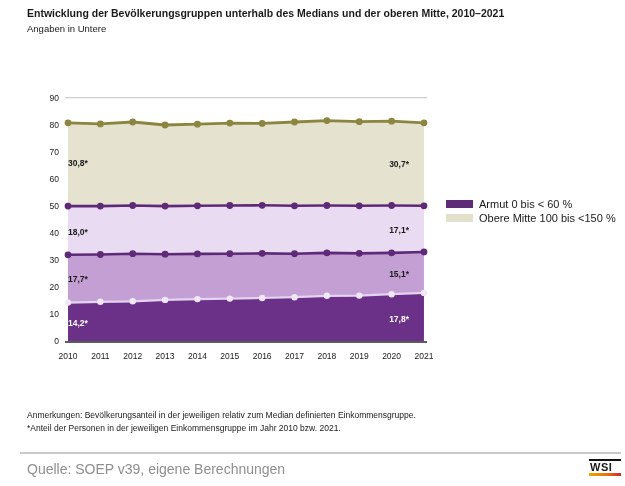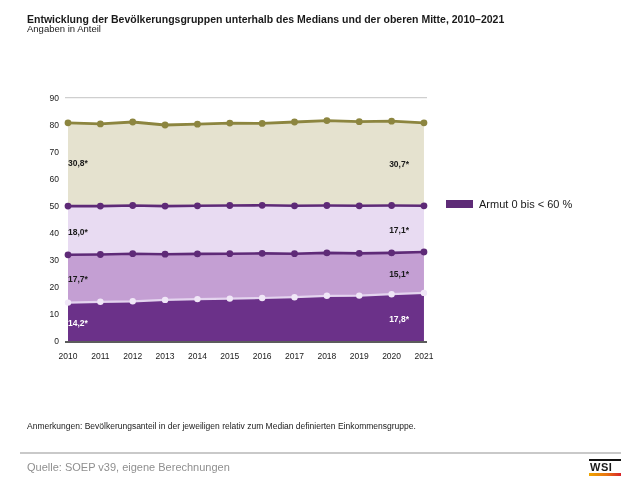--- a/index.html
+++ b/index.html
@@ -1,40 +1,40 @@
 <!DOCTYPE html>
 <html><head>
 <meta charset="utf-8">
 <style>
   html,body{margin:0;padding:0;background:#fff;}
   .page{
     position:relative;width:625px;height:486px;background:#ffffff;overflow:hidden;
     font-family:"Liberation Sans", sans-serif;color:#1a1a1a;
   }
-  .title{position:absolute;left:27px;top:7px;font-size:10.5px;font-weight:bold;letter-spacing:0;margin-top:6px;}
+  .title{position:absolute;left:27px;top:7px;font-size:10.5px;font-weight:bold;letter-spacing:0;}
   .subtitle{position:absolute;left:27px;top:23px;font-size:9.5px;}
   .chart-svg{position:absolute;left:0;top:0;width:625px;height:486px;}
   .legend{position:absolute;left:446px;top:197px;display:flex;flex-direction:column;}
   .legend-row{display:flex;align-items:center;height:13.7px;}
   .legend-swatch{width:27px;height:8px;margin-right:6px;flex:0 0 auto;}
   .legend-label{font-size:11px;white-space:nowrap;}
-  .notes{position:absolute;left:27px;top:409px;font-size:8.5px;line-height:13px;margin-top:11px;}
+  .notes{position:absolute;left:27px;top:409px;font-size:8.5px;line-height:13px;}
   .divider{position:absolute;left:20px;top:452px;width:601px;height:2px;background:#c9c9c9;}
-  .source{position:absolute;left:27px;top:461px;font-size:11px;color:#8f8f8f;}
+  .source{position:absolute;left:27px;top:461px;font-size:14px;color:#8f8f8f;}
   .wsi-logo{position:absolute;left:589px;top:459px;width:32px;}
   .wsi-topline{height:2px;background:#111;}
   .wsi-text{font-size:11px;font-weight:bold;letter-spacing:0.5px;line-height:12px;padding:0 1px;}
   .wsi-bar{height:3px;background:linear-gradient(90deg,#f0a500 0%,#e87511 55%,#d8232a 100%);}
 </style>
 </head>
 <body>
 
 <div class="page">
   <div class="title">Entwicklung der Bevölkerungsgruppen unterhalb des Medians und der oberen Mitte, 2010–2021</div>
-  <div class="subtitle">Angaben in Anteil</div>
+  <div class="subtitle">Angaben in Untere</div>
 
   <svg id="chart" class="chart-svg" viewBox="0 0 625 486" xmlns="http://www.w3.org/2000/svg">
       <line x1="65" y1="97.667" x2="427" y2="97.667" stroke="#cfcfcf" stroke-width="1.3"></line>
       <polygon points="68,302.6 100.36,301.8 132.72,301.3 165.07999999999998,299.9 197.44,299.1 229.8,298.6 262.15999999999997,298.0 294.52,297.2 326.88,295.8 359.24,295.6 391.6,294.2 423.96,292.9 423.96,341.0 391.6,341.0 359.24,341.0 326.88,341.0 294.52,341.0 262.15999999999997,341.0 229.8,341.0 197.44,341.0 165.07999999999998,341.0 132.72,341.0 100.36,341.0 68,341.0" fill="#6b3189"></polygon>
       <polygon points="68,254.8 100.36,254.5 132.72,253.7 165.07999999999998,254.2 197.44,253.9 229.8,253.7 262.15999999999997,253.4 294.52,253.7 326.88,252.9 359.24,253.4 391.6,252.9 423.96,252.0 423.96,292.9 391.6,294.2 359.24,295.6 326.88,295.8 294.52,297.2 262.15999999999997,298.0 229.8,298.6 197.44,299.1 165.07999999999998,299.9 132.72,301.3 100.36,301.8 68,302.6" fill="#c49fd3"></polygon>
       <polygon points="68,206.1 100.36,206.1 132.72,205.5 165.07999999999998,206.1 197.44,205.8 229.8,205.5 262.15999999999997,205.3 294.52,205.8 326.88,205.5 359.24,205.8 391.6,205.5 423.96,205.8 423.96,252.0 391.6,252.9 359.24,253.4 326.88,252.9 294.52,253.7 262.15999999999997,253.4 229.8,253.7 197.44,253.9 165.07999999999998,254.2 132.72,253.7 100.36,254.5 68,254.8" fill="#e8dbf2"></polygon>
       <polygon points="68,122.8 100.36,123.9 132.72,122.0 165.07999999999998,125.0 197.44,124.2 229.8,123.1 262.15999999999997,123.4 294.52,122.0 326.88,120.6 359.24,121.7 391.6,121.2 423.96,122.8 423.96,205.8 391.6,205.5 359.24,205.8 326.88,205.5 294.52,205.8 262.15999999999997,205.3 229.8,205.5 197.44,205.8 165.07999999999998,206.1 132.72,205.5 100.36,206.1 68,206.1" fill="#e5e2cf"></polygon>
       <polyline points="68,302.6 100.36,301.8 132.72,301.3 165.07999999999998,299.9 197.44,299.1 229.8,298.6 262.15999999999997,298.0 294.52,297.2 326.88,295.8 359.24,295.6 391.6,294.2 423.96,292.9" fill="none" stroke="#e4d4ef" stroke-width="2.2" stroke-linecap="round"></polyline>
       <circle cx="68" cy="302.6" r="3.2" fill="#f0e7f7"></circle>
       <circle cx="100.36" cy="301.8" r="3.2" fill="#f0e7f7"></circle>
@@ -118,24 +118,29 @@
       <text x="409" y="233" text-anchor="end" font-size="8.5px" font-family="Liberation Sans, sans-serif" fill="#1a1a1a" font-weight="bold">17,1*</text>
       <text x="409" y="277" text-anchor="end" font-size="8.5px" font-family="Liberation Sans, sans-serif" fill="#1a1a1a" font-weight="bold">15,1*</text>
       <text x="409" y="322" text-anchor="end" font-size="8.5px" font-family="Liberation Sans, sans-serif" fill="#ffffff" font-weight="bold">17,8*</text>
     </svg>
 
   <div class="legend" id="legend">
       <div class="legend-row">
         <span class="legend-swatch" style="background: rgb(94, 43, 119);"></span>
         <span class="legend-label">Armut 0 bis &lt; 60 %</span>
       </div>
+      <div class="legend-row">
+        <span class="legend-swatch" style="background: rgb(227, 224, 203);"></span>
+        <span class="legend-label">Obere Mitte 100 bis &lt;150 %</span>
+      </div>
     </div>
 
   <div class="notes">
     <div>Anmerkungen: Bevölkerungsanteil in der jeweiligen relativ zum Median definierten Einkommensgruppe.</div>
+    <div>*Anteil der Personen in der jeweiligen Einkommensgruppe im Jahr 2010 bzw. 2021.</div>
   </div>
 
   <div class="divider"></div>
   <div class="source">Quelle: SOEP v39, eigene Berechnungen</div>
 
   <div class="wsi-logo">
     <div class="wsi-topline"></div>
     <div class="wsi-text">WSI</div>
     <div class="wsi-bar"></div>
   </div>

